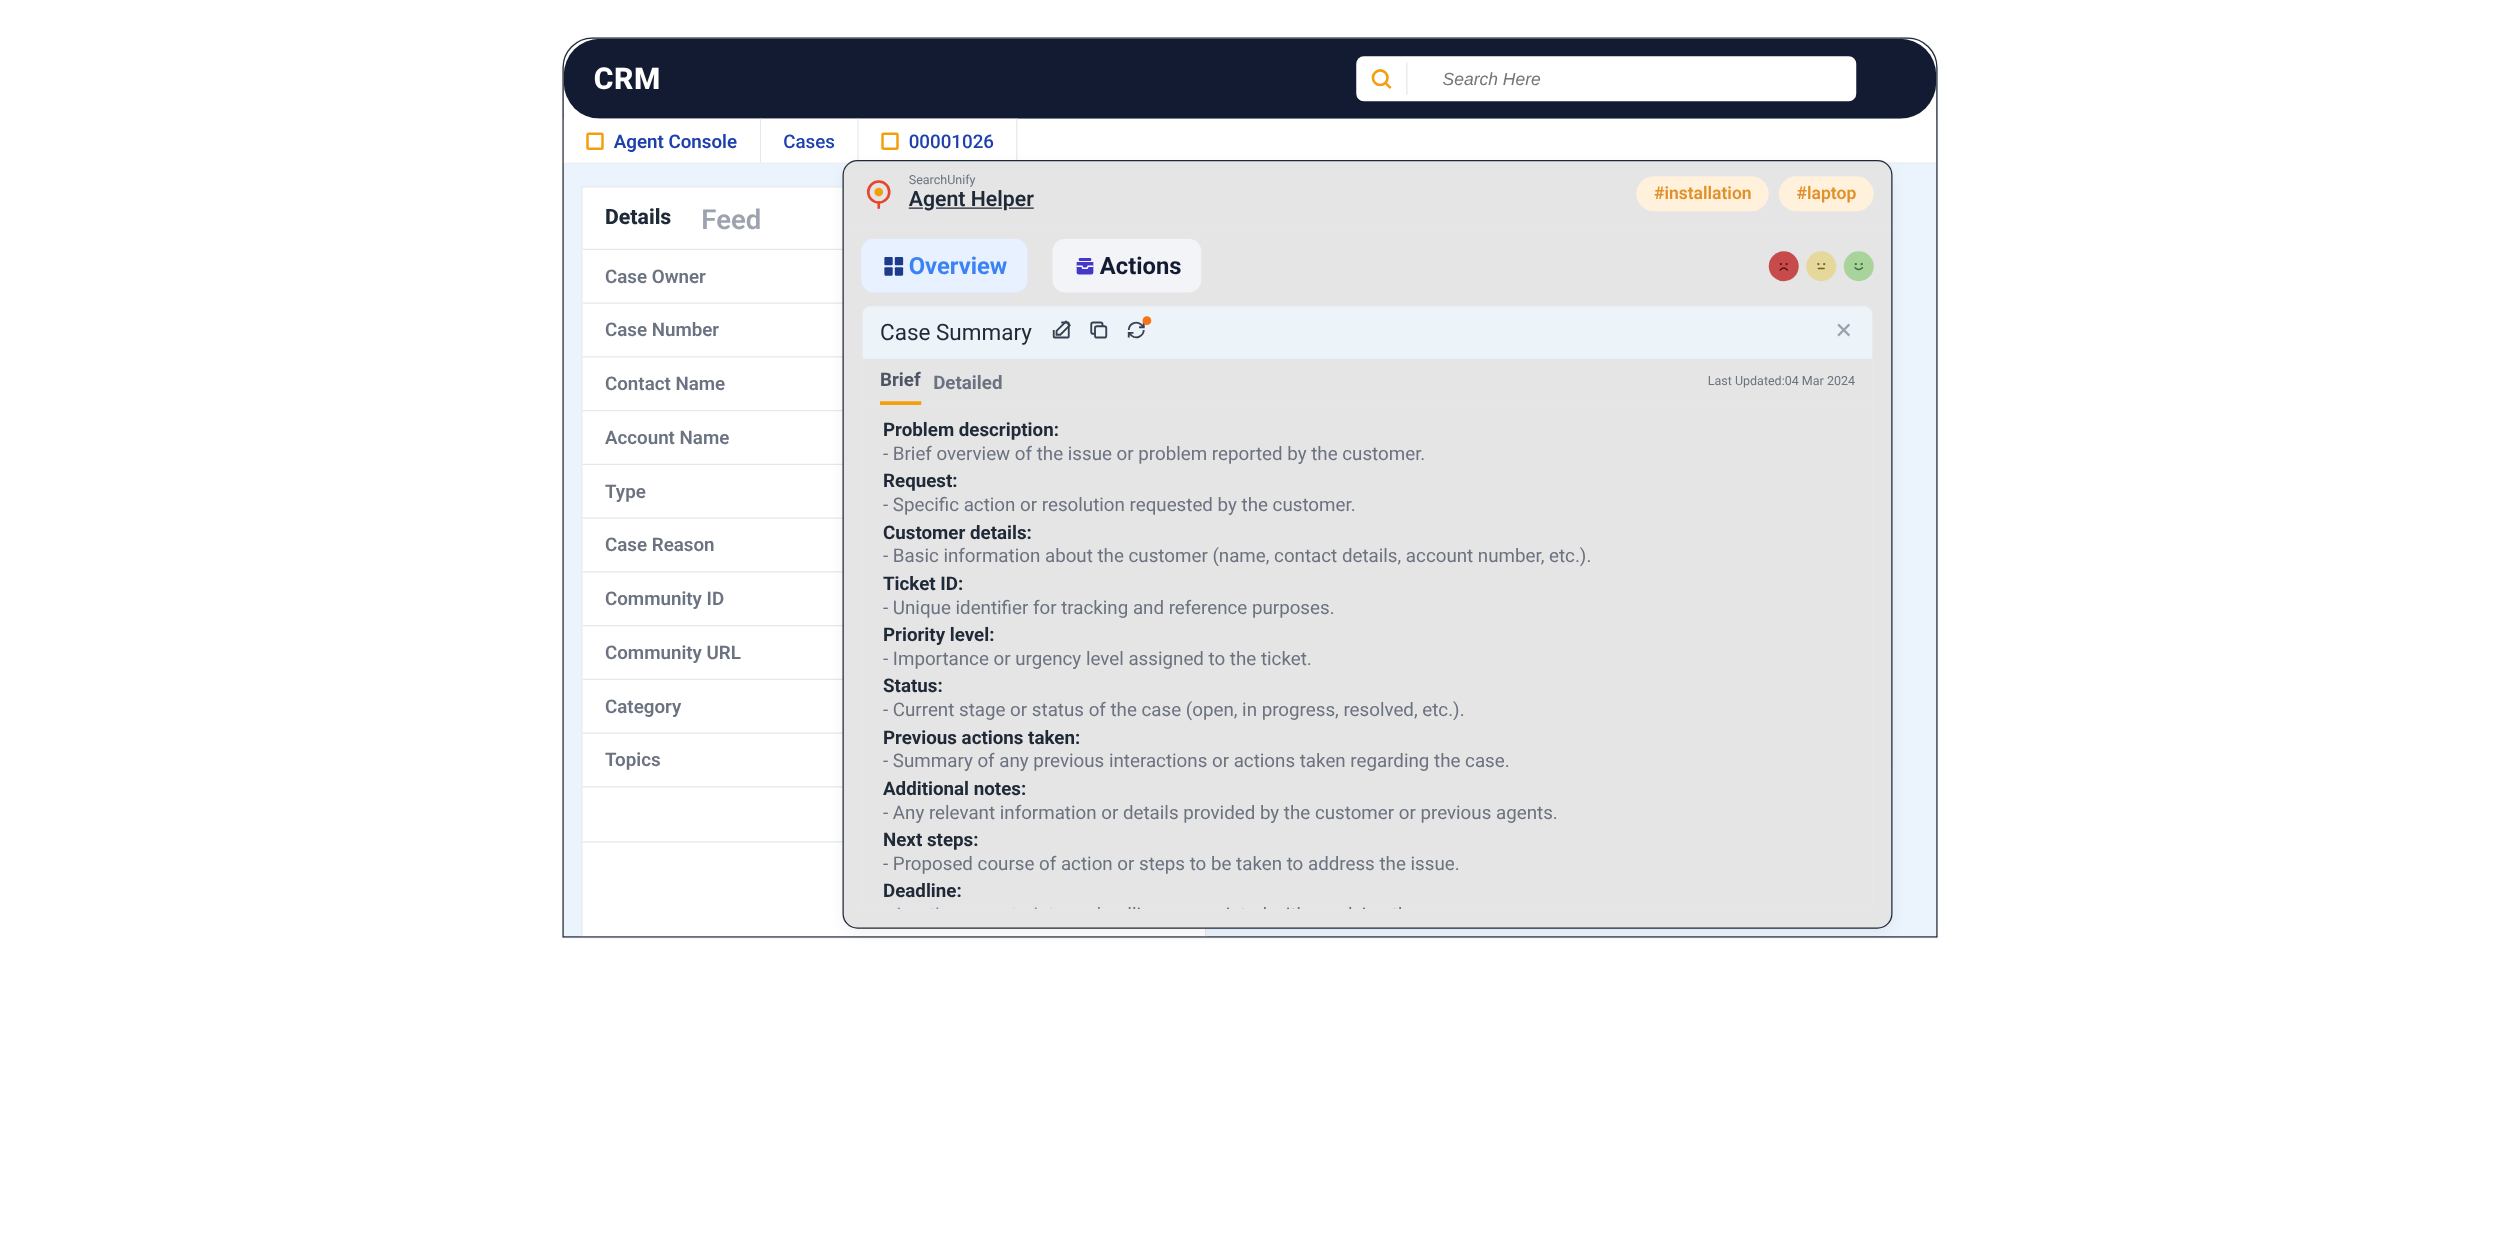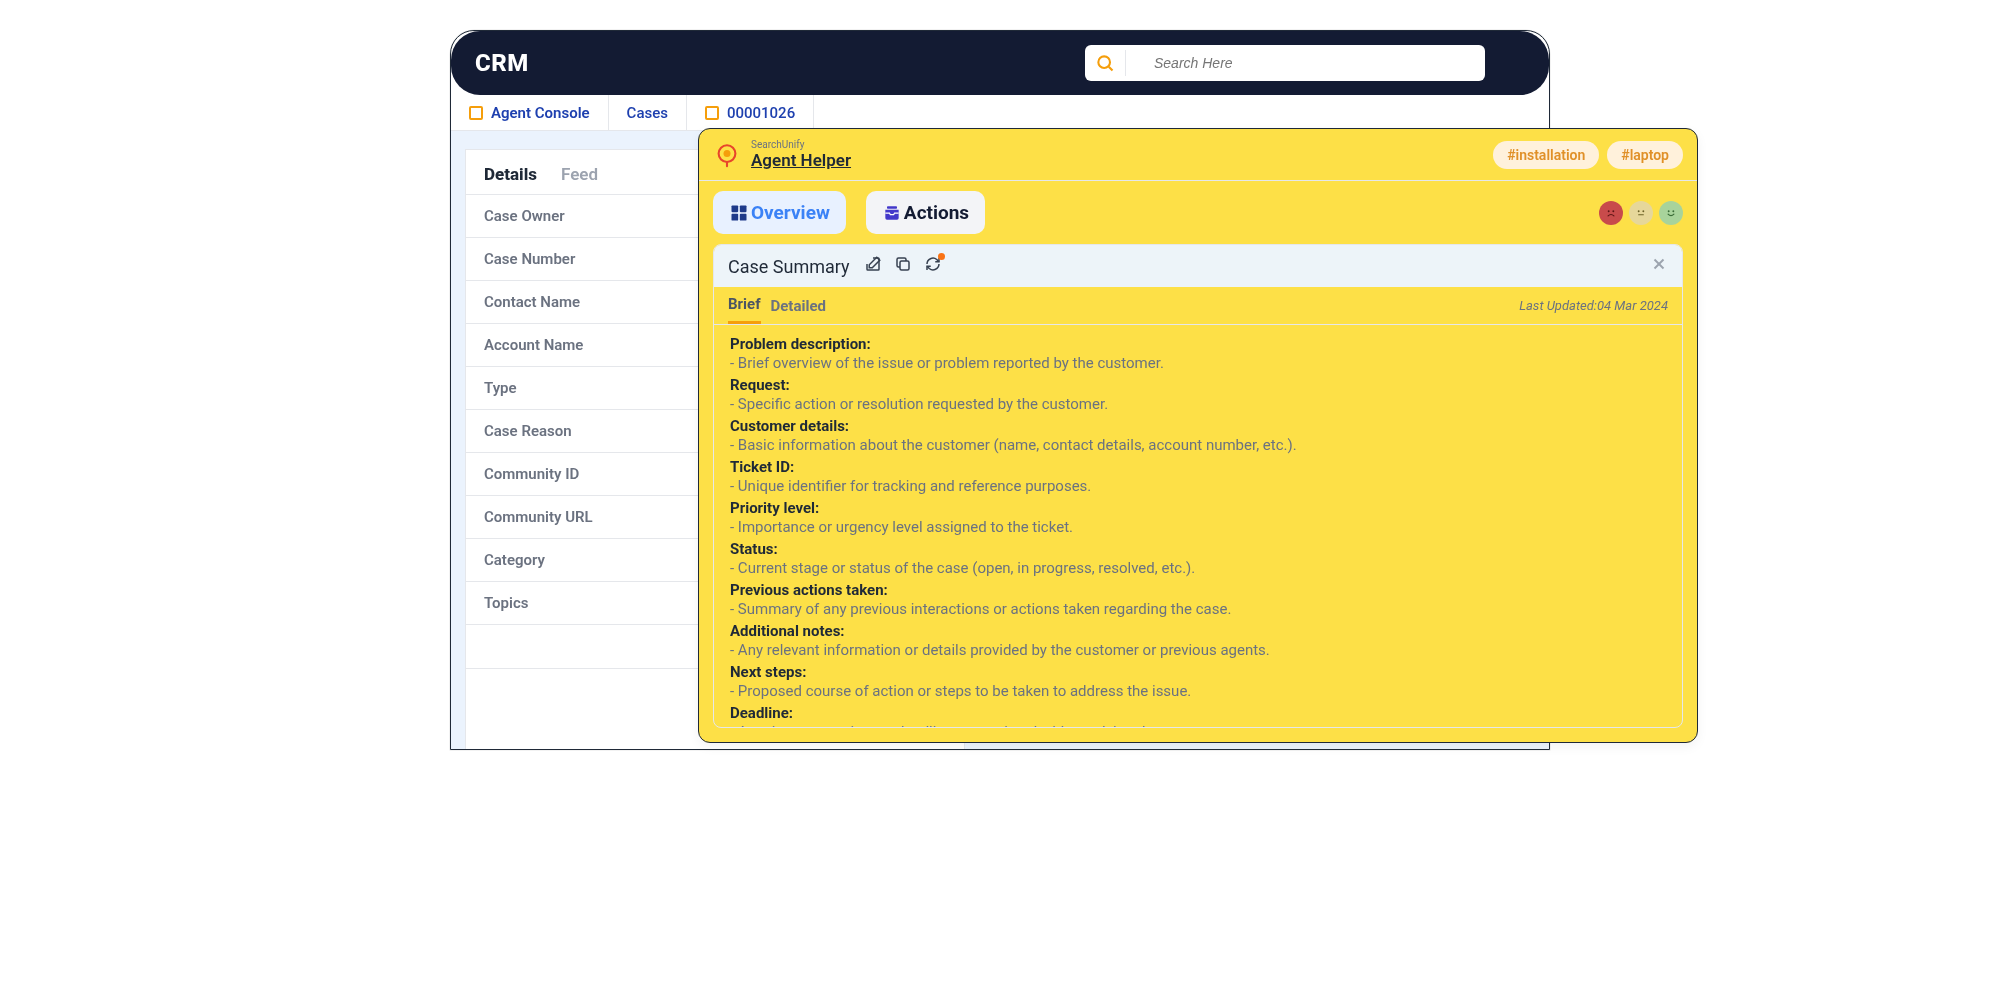--- a/index.html
+++ b/index.html
@@ -114,40 +114,40 @@
     max-width: 500px;
     border-bottom:0;
     height: 100%;
   }
   .details-subtabs {
     display:flex; gap:24px;
     padding: 14px 18px 10px;
     border-bottom: 1px solid var(--border);
   }
   .details-subtabs .active { font-weight:800; color: var(--text); font-size:17px; }
-  .details-subtabs .inactive { font-weight:600; color: var(--gray-light); font-size:17px;text-align:center; }
+  .details-subtabs .inactive { font-weight:600; color: var(--gray-light); font-size:22px;text-align:center; }
   .detail-row {
     display:flex; align-items:center; justify-content:space-between;
     padding: 12px 18px;
     border-bottom: 1px solid var(--border);
   }
   .detail-label { color: #6B7280; font-weight:600; font-size:15px; }
   .detail-value-block {
     width: 90px; height:14px;
     background: var(--placeholder-block);
     border-radius:2px;
   }
   
   .helper-panel {
     position:absolute;
     top: 98px;
-    left: 248px;
-    width: 1000px;
+    left: 224px;
+    width: 840px;
     height: 615px;
-    background:#fde047;
+    background:#e5e5e5;
     border: 1.5px solid var(--text);
     border-radius: 12px;
     display:flex;
     flex-direction:column;
     overflow:hidden;
     box-shadow: 0 4px 12px rgba(0,0,0,0.05);
   }
   .helper-header {
     display:flex; align-items:center;
     padding: 10px 14px;
@@ -209,21 +209,21 @@
   .summary-close { margin-left:auto; color:#9CA3AF; }
   .summary-close svg { width:18px; height:18px; }
   .summary-tabs {
     display:flex; align-items:center;
     padding: 8px 14px 0;
     border-bottom: 1px solid var(--border);
     gap: 10px;
   }
   .stab { font-size:15px; font-weight:700; color:#6B7280; padding-bottom:8px; }
   .stab.active { color:#4B5563; border-bottom: 3px solid var(--orange); }
-  .last-updated { margin-left:auto; font-size:13px; color:#6B7280; padding-bottom:8px;font-style:italic; }
+  .last-updated { margin-left:auto; font-size:10px; color:#6B7280; padding-bottom:8px; }
   .summary-body {
     padding: 10px 16px;
     overflow:auto;
     flex:1;
   }
   .section { margin-bottom: 2px; }
   .section-title { font-weight:700; color:var(--text); font-size:15px; }
   .section-text  { color:#6B7280; font-size:15px; line-height:1.4; }
 </style>
 </head>

